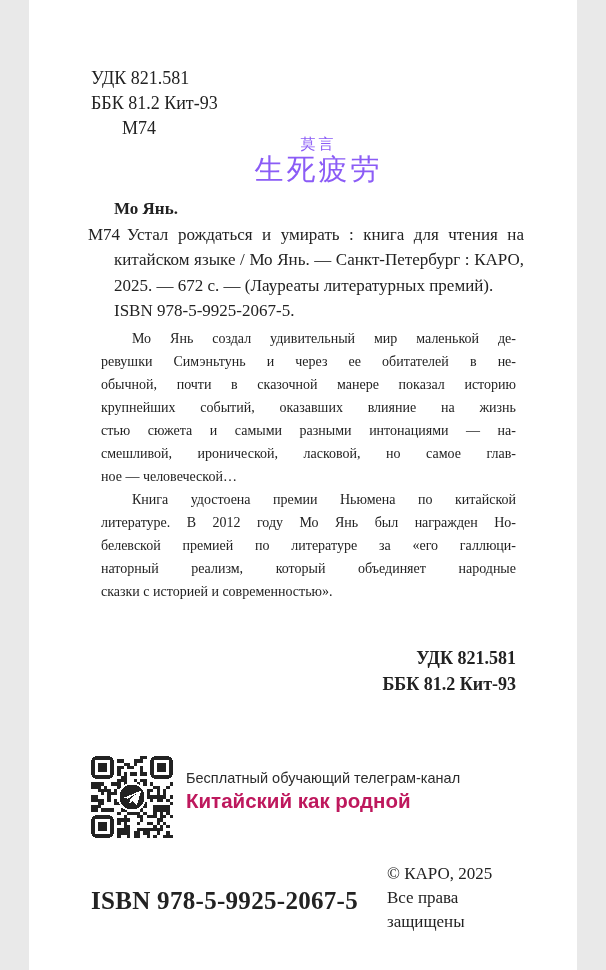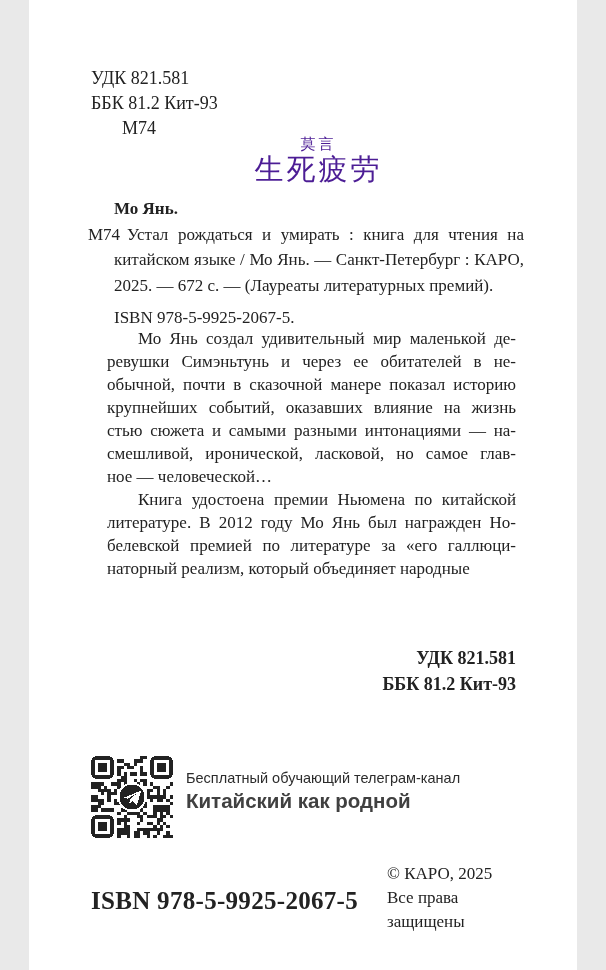--- a/index.html
+++ b/index.html
@@ -12,49 +12,49 @@
     color:#222222;
     font-family:"Liberation Serif","DejaVu Serif",serif;
     overflow:hidden;
   }
 
   
   #top-codes { position:absolute; left:62px; top:66px; font-size:18px; line-height:25px; }
   #top-codes .code-indent { padding-left:31px; }
 
   
-  #cn-block { position:absolute; left:62px; top:135px; width:455px; text-align:center; color:#4c1d95; }
+  #cn-block { position:absolute; left:62px; top:135px; width:455px; text-align:center; color:#8b5cf6; }
   .cn-author { font-size:15px; line-height:18px; letter-spacing:3px; }
   .cn-title  { font-size:29px; line-height:33px; letter-spacing:3px; }
 
   
   #bib { position:absolute; left:85px; right:53px; top:196px; font-size:17px; line-height:25.5px; }
   .bib-author { font-weight:bold; }
   .bib-code { position:absolute; left:-26px; top:25.5px; }
   #bib .line:first-child { text-indent:13px; }
   #bib .line:last-child { text-align-last:left; }
-  .bib-isbn { margin-top:7px; }
+  .bib-isbn { }
 
   
   .line { text-align:justify; text-align-last:justify; }
 
   
-  #annotation { position:absolute; left:78px; right:61px; top:327px; font-size:17px; line-height:23px; }
+  #annotation { position:absolute; left:72px; right:61px; top:327px; font-size:14px; line-height:23px; }
   .para .line:first-child { text-indent:31px; }
   .para .line:last-child { text-align-last:left; }
 
   
   #codes-right { position:absolute; right:61px; top:645px; text-align:right; font-weight:bold; font-size:18px; line-height:26px; }
 
   
   #qr-row { position:absolute; left:62px; top:756px; display:flex; align-items:flex-start;justify-content:space-between; }
   #qr { width:82px; height:82px; display:block; }
   .tg-text { margin-left:13px; padding-top:12px; font-family:"Liberation Sans","DejaVu Sans",sans-serif; color:#2c2c2c; }
   .tg-line1 { font-size:14.5px; line-height:20px; }
-  .tg-line2 { font-size:20.5px; line-height:26px; font-weight:bold; color:#404040; }
+  .tg-line2 { font-size:20.5px; line-height:26px; font-weight:bold; color:#be185d; }
 
   
   #footer { position:absolute; left:62px; right:61px; top:862px; height:60px; font-size:17px; }
   .footer-right { position:absolute; left:296px; top:0; line-height:24px; }
   .footer-isbn { position:absolute; left:0; top:25px; font-weight:bold; font-size:25px; letter-spacing:0.3px; }
 </style>
 </head>
 <body>
 
 <div id="page">
@@ -89,20 +89,21 @@
         <div class="line">крупнейших событий, оказавших влияние на жизнь</div>
         <div class="line">стью сюжета и самыми разными интонациями — на-</div>
         <div class="line">смешливой, иронической, ласковой, но самое глав-</div>
         <div class="line">ное — человеческой…</div>
       </div>
     <div class="para">
         <div class="line">Книга удостоена премии Ньюмена по китайской</div>
         <div class="line">литературе. В 2012 году Мо Янь был награжден Но-</div>
         <div class="line">белевской премией по литературе за «его галлюци-</div>
         <div class="line">наторный реализм, который объединяет народные</div>
+        <div class="line">сказки с историей и современностью».</div>
       </div>
   </div>
 
   <div id="codes-right">
     <div>УДК 821.581</div>
     <div>ББК 81.2 Кит-93</div>
   </div>
 
   <div id="qr-row">
     <svg id="qr" viewBox="0 0 25 25" shape-rendering="crispEdges" aria-hidden="true">

